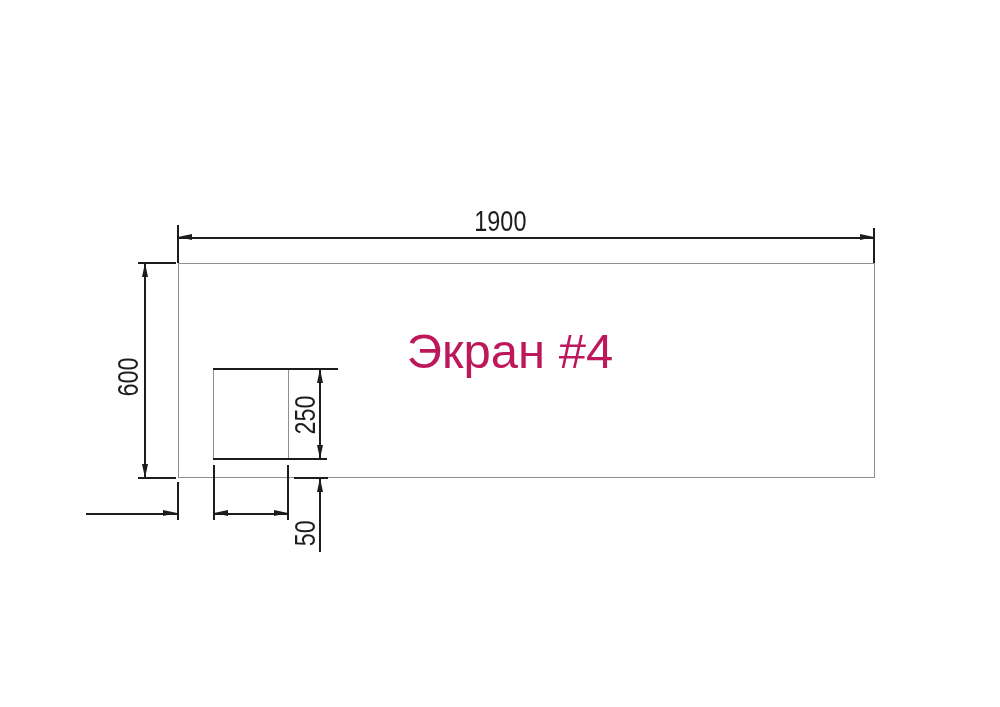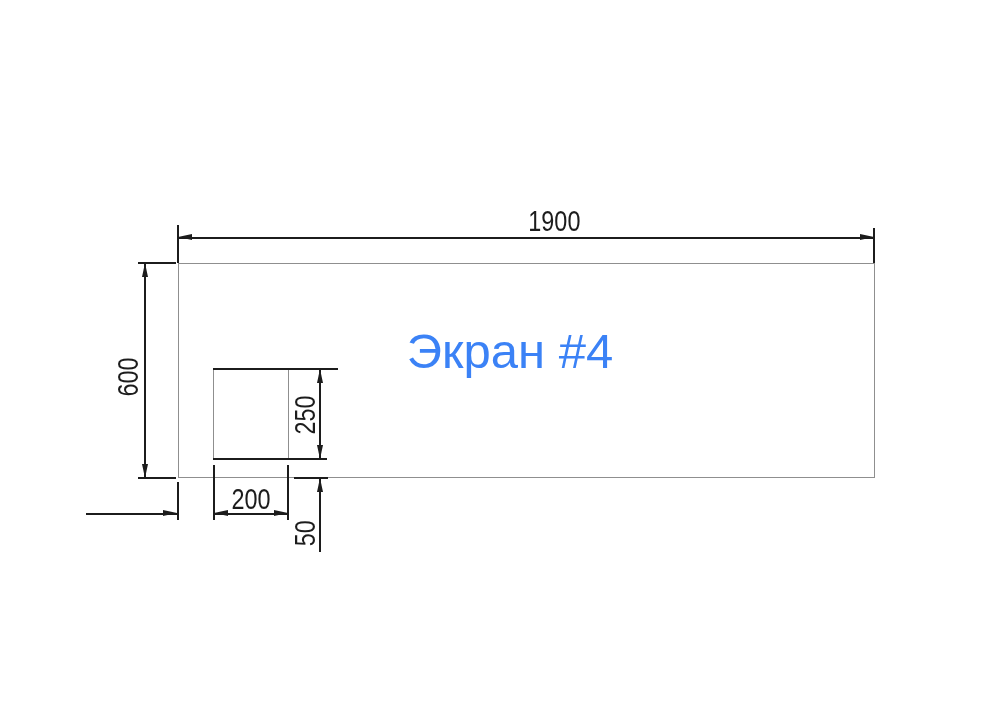--- a/index.html
+++ b/index.html
@@ -36,40 +36,40 @@
     color:#1c1c1c;
     white-space:nowrap;
   }
   .dlabel .squish{display:inline-block;transform:scaleX(0.78);}
   .dlabel.rot{transform:rotate(-90deg);}
   
   .title{
     position:absolute;
     left:360px;top:322px;width:300px;height:58px;
     line-height:58px;text-align:center;
-    font-size:49px;color:#3b82f6;
+    font-size:49px;color:#be185d;
     white-space:nowrap;
   }
 </style>
 </head>
 <body>
 
 <div class="canvas">
 
   <div class="g-rect" style="left:178px;top:263px;width:697px;height:215px;"></div>
   <div class="g-rect" style="left:213px;top:368px;width:76px;height:91px;"></div>
 
   <div class="title">Экран #4</div>
 
   <div class="ln h" style="left:178px;top:237px;width:696px;"></div>
   <div class="ln v" style="left:177px;top:225px;height:38px;"></div>
   <div class="ln v" style="left:873px;top:228px;height:35px;"></div>
   <div class="arr pl" style="left:178px;top:234px;"></div>
   <div class="arr pr" style="left:860px;top:234px;"></div>
-  <div class="dlabel" style="left:494px;top:206px;width:120px;">
+  <div class="dlabel" style="left:440px;top:206px;width:120px;">
     <span class="squish">1900</span>
   </div>
 
   <div class="ln v" style="left:144px;top:263px;height:215px;"></div>
   <div class="ln h" style="left:138px;top:262px;width:38px;"></div>
   <div class="ln h" style="left:138px;top:477px;width:38px;"></div>
   <div class="arr pu" style="left:142px;top:263px;"></div>
   <div class="arr pd" style="left:142px;top:464px;"></div>
   <div class="dlabel rot" style="left:78px;top:362px;width:100px;">
     <span class="squish">600</span>
@@ -77,23 +77,20 @@
 
   <div class="ln h" style="left:86px;top:513px;width:91px;"></div>
   <div class="ln v" style="left:177px;top:482px;height:38px;"></div>
   <div class="arr pr" style="left:163px;top:510px;"></div>
 
   <div class="ln h" style="left:214px;top:513px;width:74px;"></div>
   <div class="ln v" style="left:213px;top:465px;height:55px;"></div>
   <div class="ln v" style="left:287px;top:465px;height:55px;"></div>
   <div class="arr pl" style="left:214px;top:510px;"></div>
   <div class="arr pr" style="left:274px;top:510px;"></div>
-  <div class="dlabel" style="left:201px;top:484px;width:100px;">
-    <span class="squish">200</span>
-  </div>
 
   <div class="ln h" style="left:213px;top:368px;width:125px;"></div>
   <div class="ln h" style="left:213px;top:458px;width:114px;"></div>
   <div class="ln v" style="left:319px;top:370px;height:89px;"></div>
   <div class="arr pu" style="left:317px;top:369px;"></div>
   <div class="arr pd" style="left:317px;top:445px;"></div>
   <div class="dlabel rot" style="left:255px;top:400px;width:100px;">
     <span class="squish">250</span>
   </div>
 

